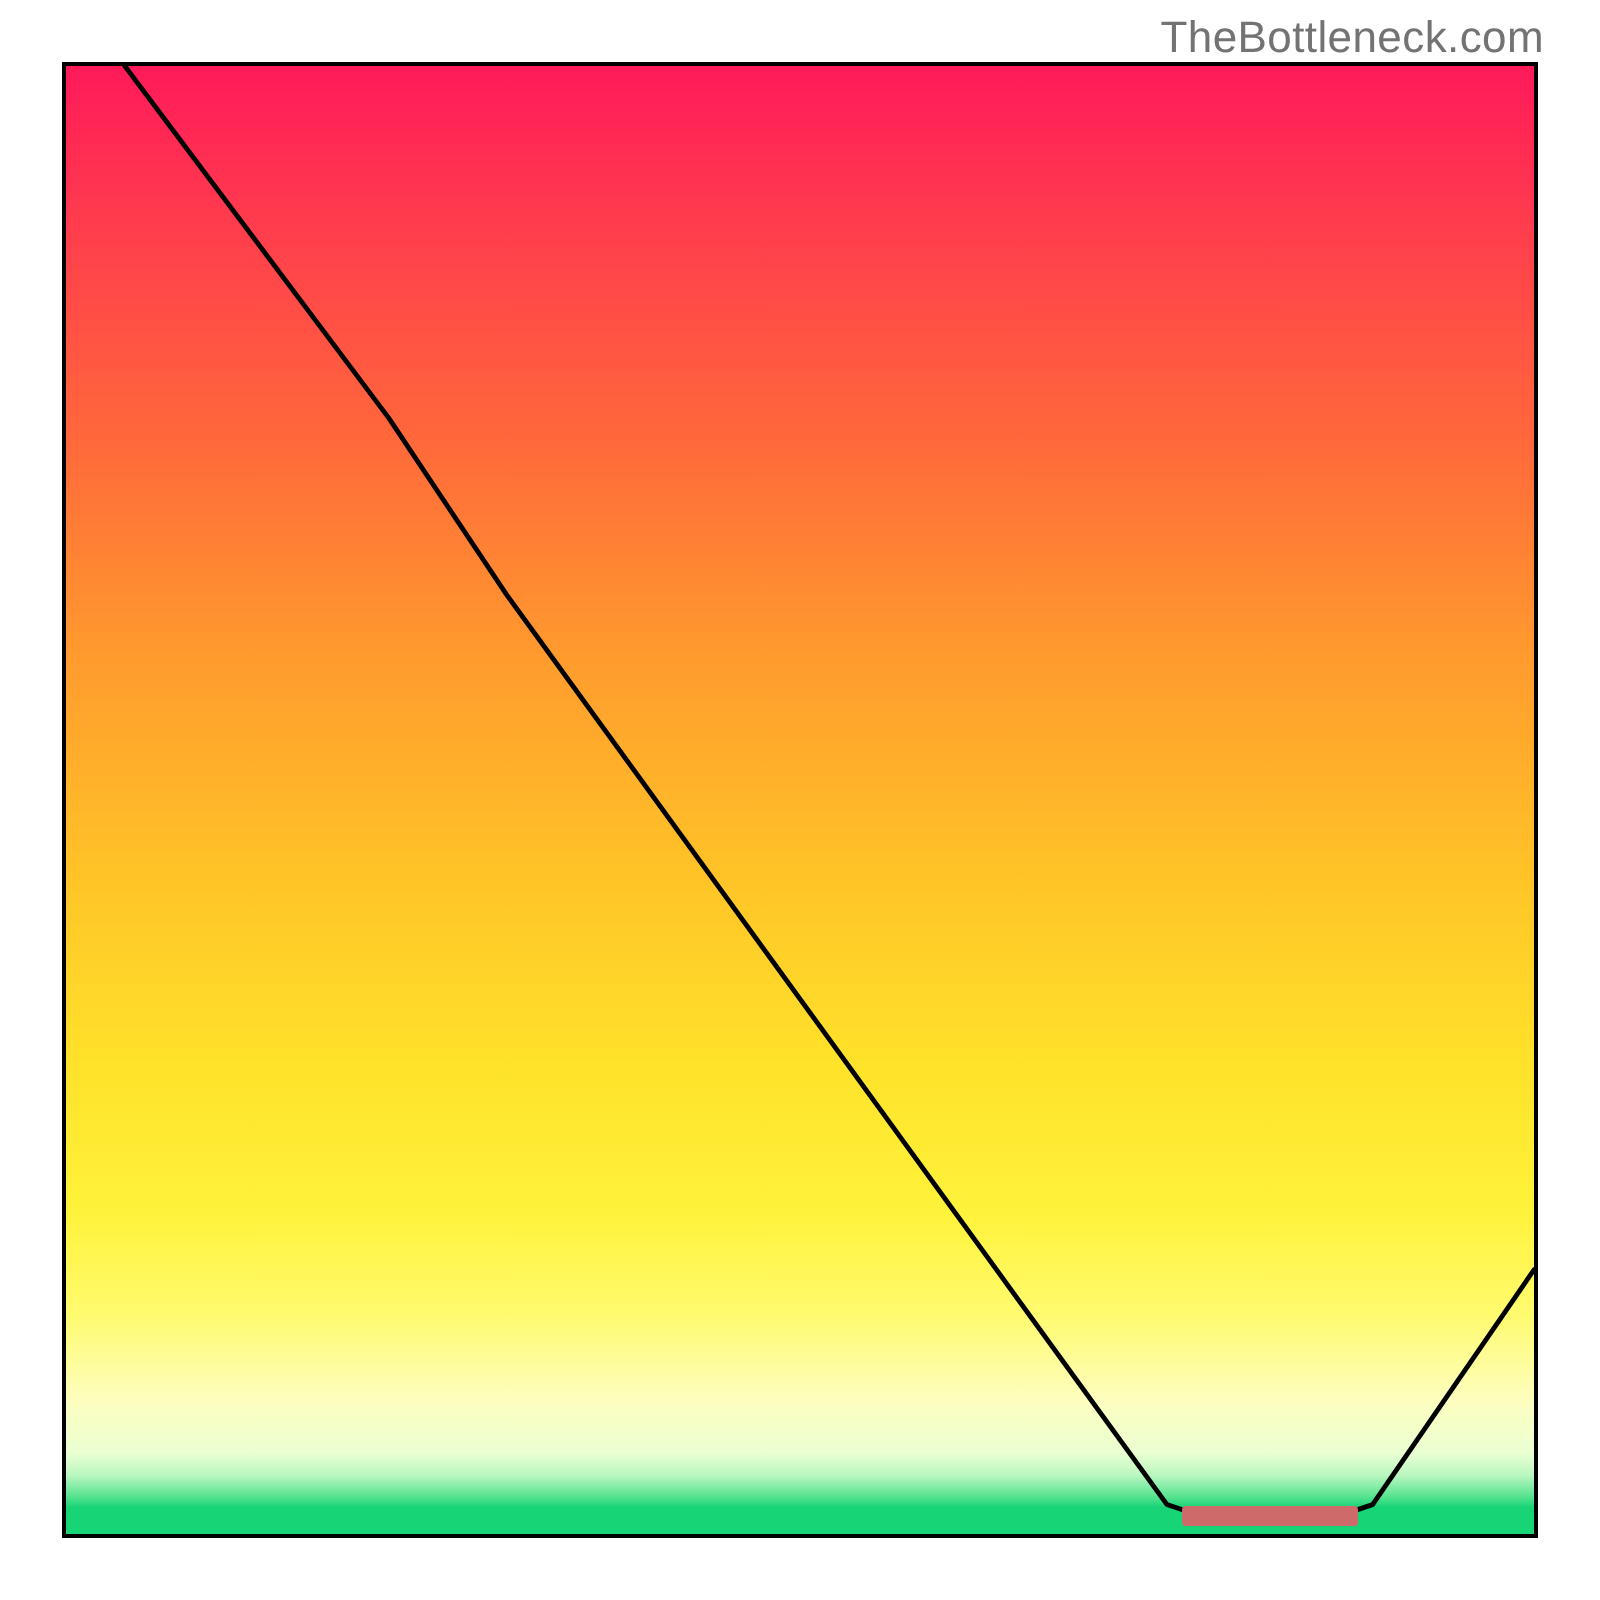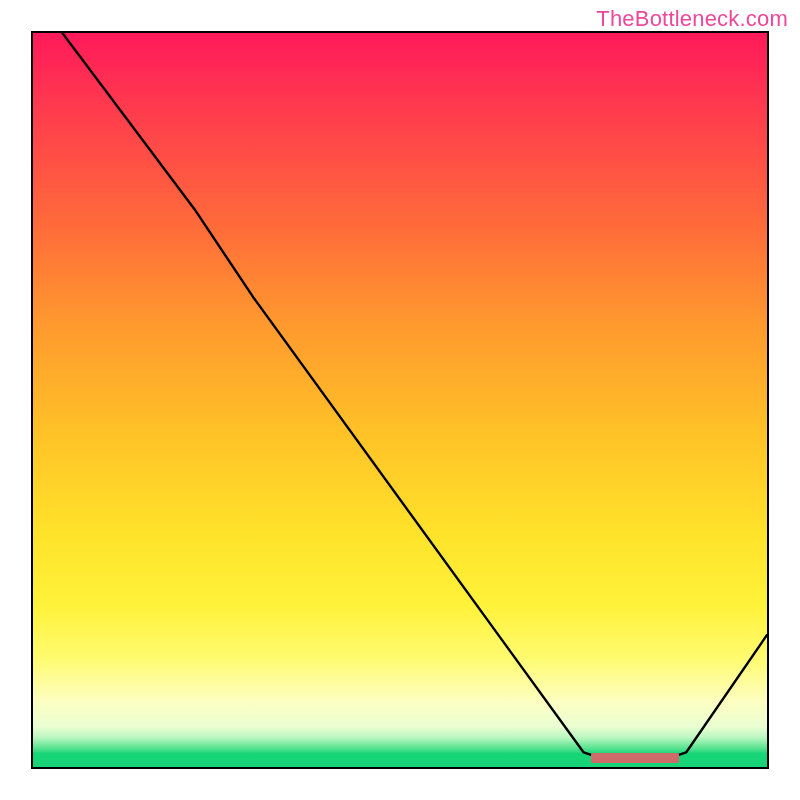--- a/index.html
+++ b/index.html
@@ -12,22 +12,22 @@
     font-family: Arial, Helvetica, sans-serif;
   }
   .chart-wrap {
     position: relative;
     width: 800px;
     height: 800px;
   }
   .watermark {
     position: absolute;
     top: 6px;
-    right: 12px;
-    color: #ec4899;
+    right: 28px;
+    color: #737373;
     font-size: 22px;
     font-weight: 500;
     letter-spacing: 0.2px;
     z-index: 20;
   }
   .plot-outer {
     position: absolute;
     left: 24px;
     top: 24px;
     width: 752px;

